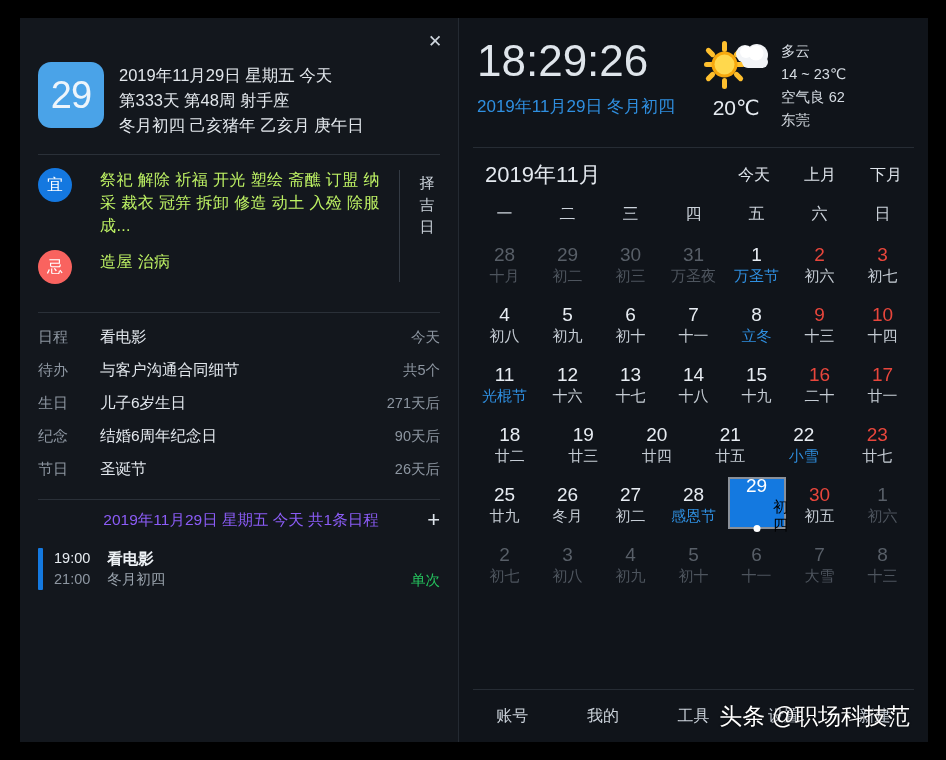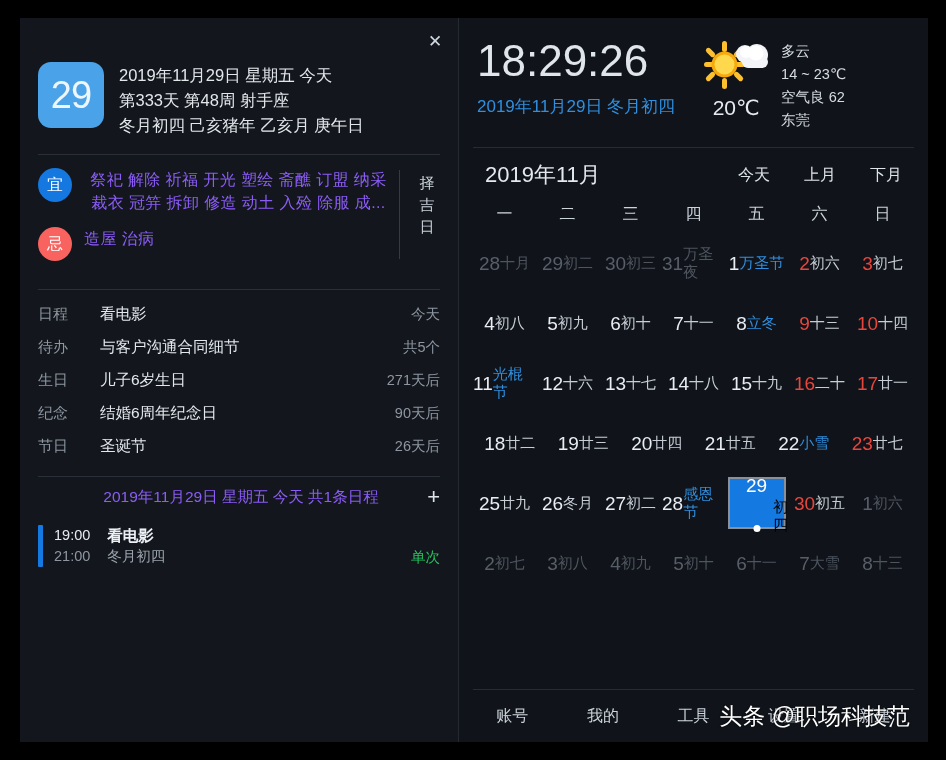--- a/index.html
+++ b/index.html
@@ -64,22 +64,22 @@
   .yj-row { display: flex; align-items: flex-start; }
   .yj-row + .yj-row { margin-top: 13px; }
   .yj-badge {
     width: 34px; height: 34px; border-radius: 50%;
     display: flex; align-items: center; justify-content: center;
     font-size: 16px; color: #fff; flex: 0 0 34px;
   }
   .yj-badge.yi { background: #1478e0; }
   .yj-badge.ji { background: #f9635f; }
   .yj-text {
-    margin-left: 12px; color: #8b5cf6; font-size: 16px;
-    line-height: 23px; letter-spacing: 0.4px; text-align: center;
+    margin-left: 28px; color: #bef264; font-size: 16px;
+    line-height: 23px; letter-spacing: 0.4px;
   }
   .yj-divider {
     width: 1px; background: #343b44; margin: 2px 14px 2px 6px;
     align-self: stretch;
   }
   .yj-vert {
     width: 26px; color: #cbd2da; font-size: 15px;
     line-height: 22px; text-align: center; padding-top: 4px;
   }
 
@@ -148,21 +148,21 @@
 
   .weekdays { display: flex; padding: 14px 14px 0 14px; }
   .weekdays div {
     flex: 1; text-align: center; color: #ccd3db; font-size: 16px;
   }
 
   .grid { padding: 8px 14px 0 14px; }
   .wk { display: flex; }
   .cell {
     flex: 1; height: 60px;
-    display: flex; 
+    display: flex; flex-direction: column;
     align-items: center; justify-content: center;
     position: relative;
   }
   .cell .d { font-size: 19px; line-height: 25px; color: #e8edf3; }
   .cell .l { font-size: 15px; line-height: 18px; color: #c6cdd5; }
   .cell.out .d { color: #585f68; }
   .cell.out .l { color: #4e555e; }
   .cell.wkend .d { color: #e8463c; }
   .cell .l.fest { color: #2f8fe0; }
   .sel-box {

